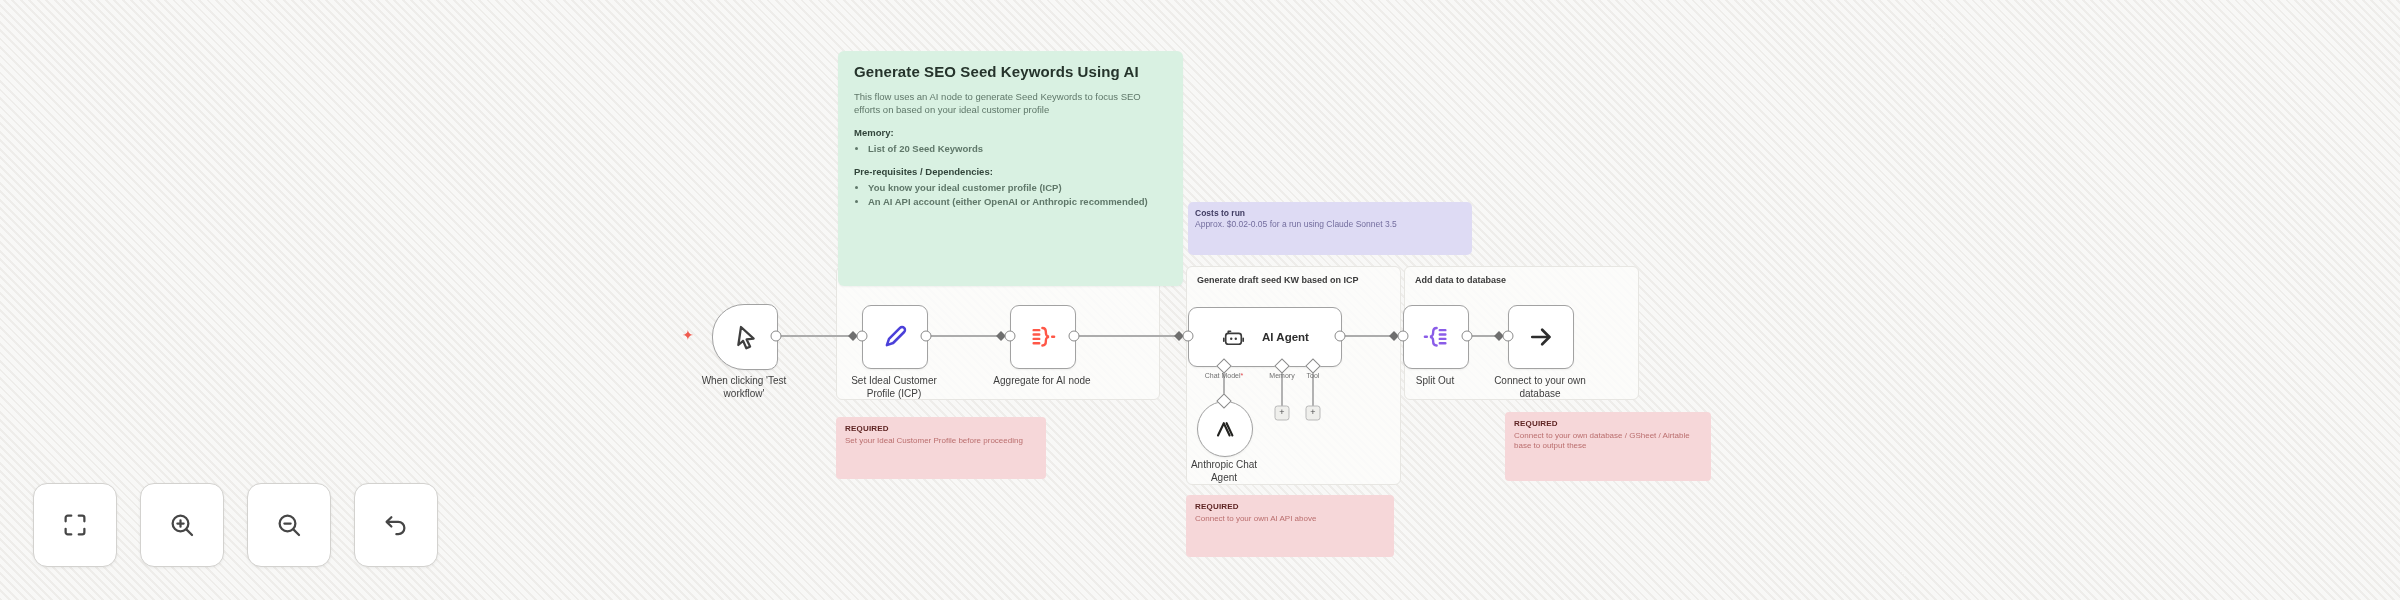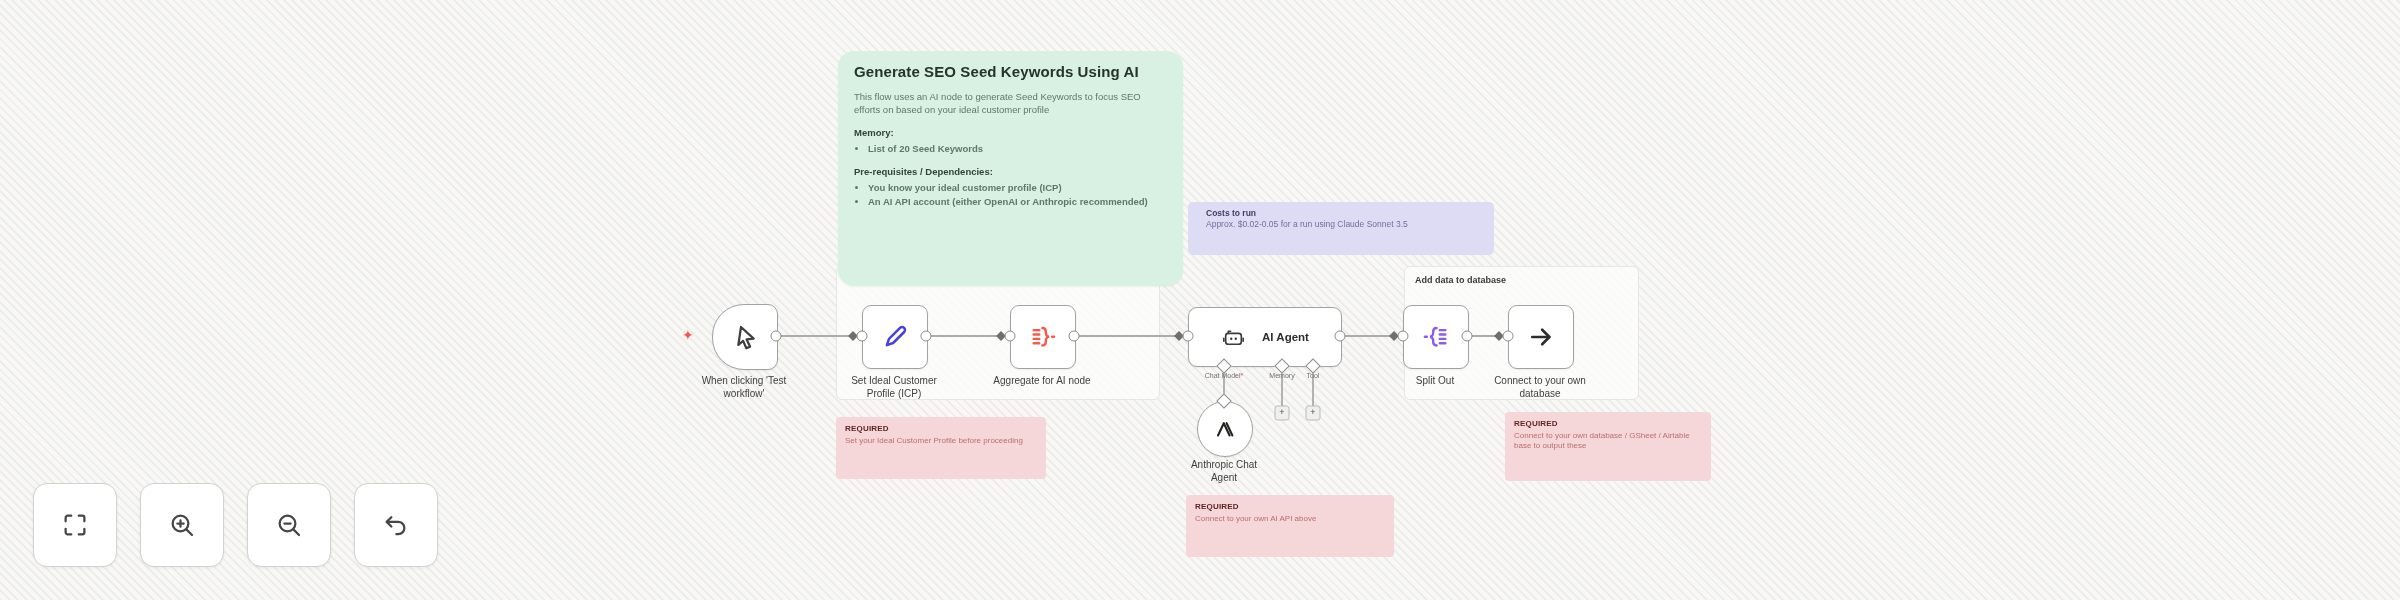--- a/index.html
+++ b/index.html
@@ -1,28 +1,28 @@
 <!DOCTYPE html>
 <html><head>
 <meta charset="utf-8">
 <style>
   html,body{margin:0;padding:0;}
   body{width:2400px;height:600px;overflow:hidden;font-family:"Liberation Sans",sans-serif;}
   .stage{position:relative;width:2400px;height:600px;background-color:#f5f4f2;
     background-image:repeating-linear-gradient(45deg, rgba(222,220,216,0.30) 0px, rgba(222,220,216,0.30) 2px, rgba(255,255,255,0.35) 2px, rgba(255,255,255,0.35) 6px);}
 
   
-  .sticky{position:absolute;border-radius:16px;z-index:5;}
+  .sticky{position:absolute;border-radius:6px;z-index:5;}
   .sticky-green{left:838px;top:51px;width:313px;height:211px;background:#d9f1e2;padding:12px 16px;box-shadow:0 1px 2px rgba(0,0,0,0.05);}
   .sg-title{font-size:15px;font-weight:bold;color:#25332b;letter-spacing:.1px;}
   .sg-body{font-size:9.5px;line-height:13px;color:#5f7769;margin-top:10px;}
   .sg-head{font-size:9.5px;font-weight:bold;color:#31443a;margin-top:11px;}
   .sg-list{margin:4px 0 0 0;padding-left:14px;font-size:9.5px;line-height:13px;color:#5f7769;font-weight:bold;}
   .sg-list li{margin-bottom:1px;}
-  .sticky-purple{left:1188px;top:202px;width:270px;height:41px;background:#dedbf4;border-radius:5px;padding:6px 18px;}
+  .sticky-purple{left:1188px;top:202px;width:270px;height:41px;background:#dedbf4;border-radius:5px;padding:6px 7px;}
   .sp-title{font-size:8.5px;font-weight:bold;color:#413d63;}
   .sp-body{font-size:8.5px;color:#746e9e;margin-top:1px;}
   .req-note{position:absolute;background:#f6d7d9;border-radius:4px;padding:7px 9px;z-index:5;}
   .req-heading{font-size:8px;font-weight:bold;color:#5e2423;letter-spacing:.2px;}
   .req-body{font-size:8px;line-height:10px;color:#ba6e6e;margin-top:3px;}
   .req-icp{left:836px;top:417px;width:192px;height:48px;}
   .req-api{left:1186px;top:495px;width:190px;height:48px;}
   .req-db{left:1505px;top:412px;width:188px;height:55px;}
 
   
@@ -81,20 +81,23 @@
     </ul>
   </div>
 
   <div class="sticky sticky-purple">
     <div class="sp-title">Costs to run</div>
     <div class="sp-body">Approx. $0.02-0.05 for a run using Claude Sonnet 3.5</div>
   </div>
 
   <div class="group group-data">
     <div class="group-title">Get data from airtable and format</div>
+  </div>
+  <div class="group group-generate">
+    <div class="group-title">Generate draft seed KW based on ICP</div>
   </div>
   <div class="group group-database">
     <div class="group-title">Add data to database</div>
   </div>
 
   <div class="wire" style="left:776px;top:335px;width:77px;"></div>
   <div class="wire" style="left:926px;top:335px;width:75px;"></div>
   <div class="wire" style="left:1074px;top:335px;width:105px;"></div>
   <div class="wire" style="left:1340px;top:335px;width:54px;"></div>
   <div class="wire" style="left:1467px;top:335px;width:32px;"></div>

